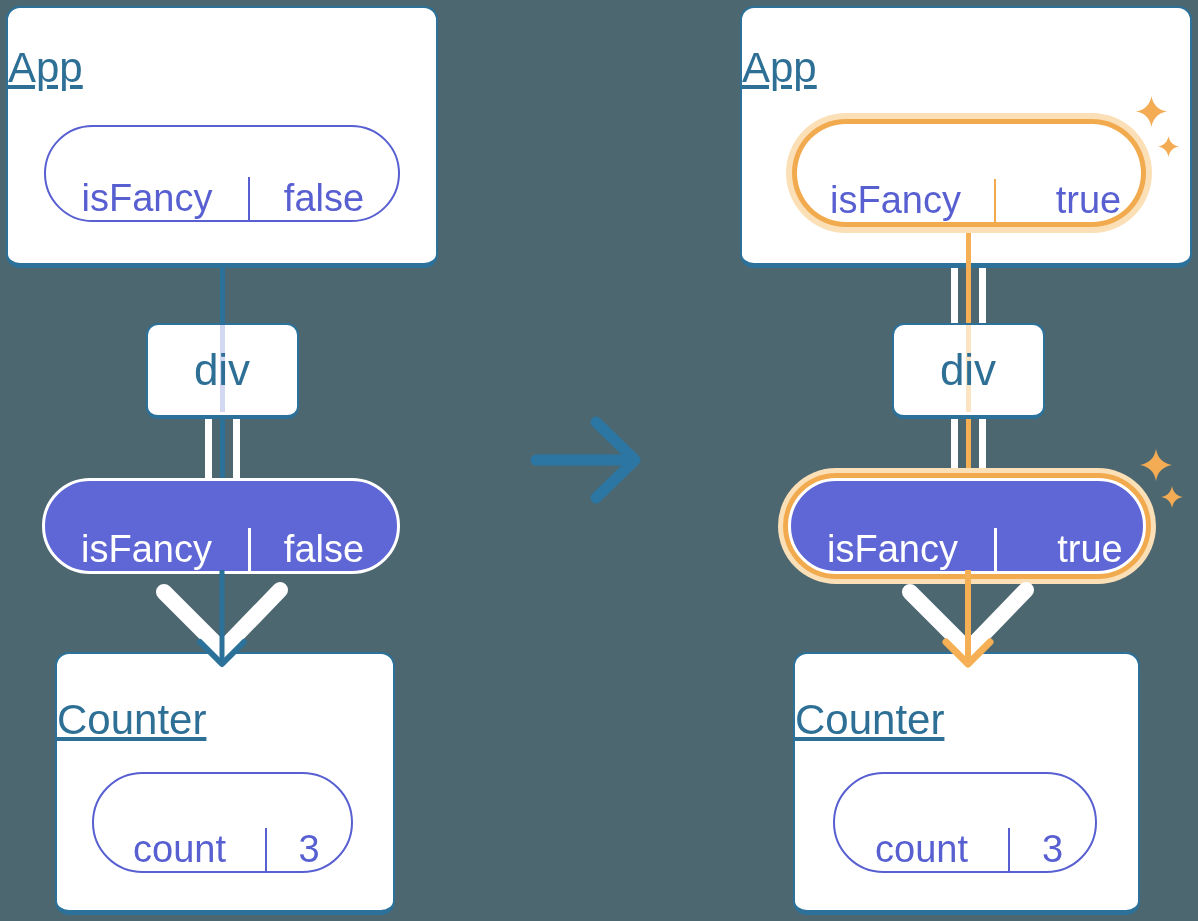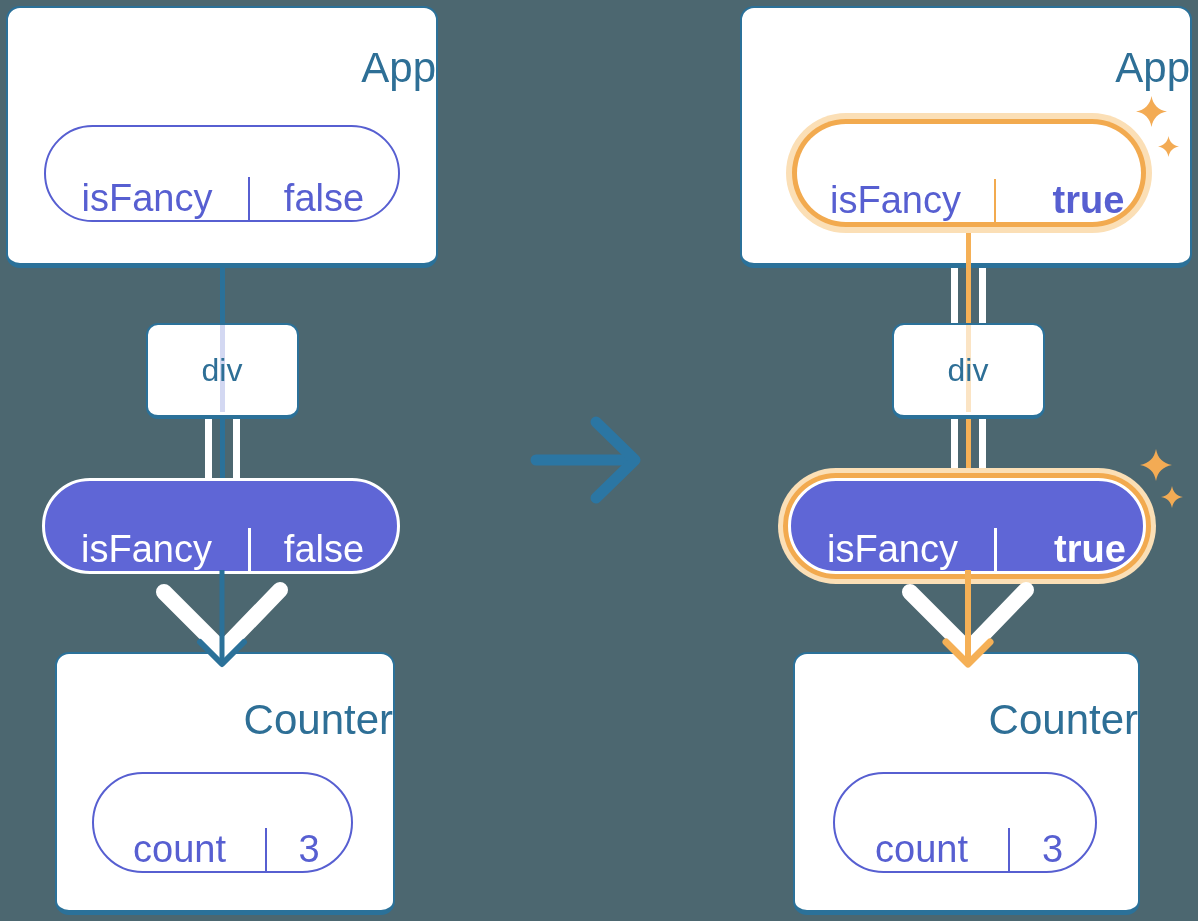--- a/index.html
+++ b/index.html
@@ -11,26 +11,26 @@
   }
   #stage{position:relative;width:1198px;height:921px;background:#4c6770;}
   .tree{position:absolute;top:0;height:921px;}
 
   .card{
     position:absolute;background:#fff;
     border:2px solid #2b7199;border-bottom-width:5px;
     border-radius:14px;box-sizing:border-box;z-index:2;
   }
   .node-title{
-    position:absolute;left:0;right:0;text-align:right;
-    font-size:42px;font-weight:500;color:#2e6f96;z-index:4;
+    position:absolute;left:0;right:0;text-align:left;
+    font-size:42px;font-weight:500;color:#2e6f96;z-index:4;text-decoration:underline;
   }
   .div-label{
     position:absolute;inset:0;display:flex;align-items:center;justify-content:center;
-    font-size:32px;font-weight:500;color:#2e6f96;z-index:4;
+    font-size:44px;font-weight:500;color:#2e6f96;z-index:4;
   }
 
   .pill{
     position:absolute;display:flex;align-items:flex-end;
     box-sizing:border-box;border-radius:70px;overflow:hidden;z-index:4;
   }
   .pill .seg{
     display:flex;align-items:center;justify-content:center;
     font-size:38px;box-sizing:border-box;
   }
@@ -47,21 +47,21 @@
     box-shadow:0 0 0 5px #f2aa4f,0 0 0 11px #fbdfb6;
   }
   .pill.hl-outline .seg.first{border-right:2px solid #f2aa4f;}
 
   .pill.hl-solid{
     background:#5f66d6;border:3px solid #fff;color:#fff;
     box-shadow:0 0 0 5px #f2aa4f,0 0 0 10px #fbdfb6;
   }
   .pill.hl-solid .seg.first{border-right:3px solid #fff;}
 
-  .bold{font-weight:700;margin-left:40px;}
+  .bold{font-weight:400;margin-left:40px;}
 
   .vline{position:absolute;z-index:1;}
   .vline.inner{z-index:3;}
   .blue{background:#2b7199;}
   .white{background:#ffffff;}
   .orange{background:#f5b056;}
   .lavender{background:#d3d8f2;}
   .peach{background:#fbe4c4;}
 
   .arrow-svg{position:absolute;z-index:5;}

